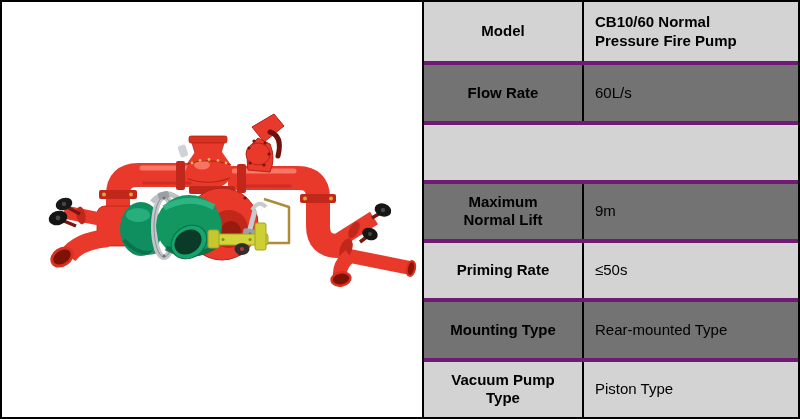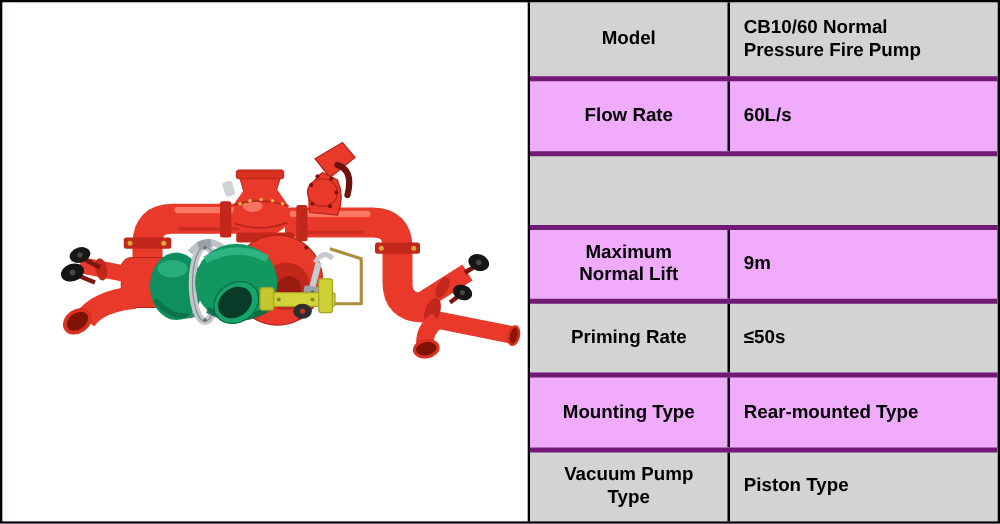--- a/index.html
+++ b/index.html
@@ -1,38 +1,38 @@
 <!DOCTYPE html>
 <html><head>
 <meta charset="utf-8">
 <style>
   html,body{margin:0;padding:0;background:#ffffff;}
   .frame{
     width:800px;height:419px;box-sizing:border-box;
-    border:2px solid #000;display:flex;background:#f0abfc;
+    border:2px solid #000;display:flex;background:#737373;
     font-family:"Liberation Sans", sans-serif;color:#000;
   }
   .image-panel{flex:0 0 420px;position:relative;background:#fff;}
   .image-panel svg{position:absolute;left:0;top:0;}
   .spec-table{
     flex:1;border-left:2px solid #000;
     display:grid;grid-template-rows:repeat(7,1fr);
   }
   .spec-row{display:grid;grid-template-columns:160px 1fr;min-height:0;}
   .spec-row + .spec-row{border-top:4px solid #701a75;}
   .spec-row:nth-child(odd){background:#d3d3d3;}
   .label-cell{
     border-right:2px solid #000;
     display:flex;align-items:center;justify-content:center;
     text-align:center;font-weight:bold;font-size:15px;line-height:1.25;
     padding:2px 6px;white-space:pre-line;
   }
   .value-cell{
     display:flex;align-items:center;
-    font-size:15px;font-weight:bold;line-height:1.25;
+    font-size:15px;font-weight:normal;line-height:1.25;
     padding:2px 6px 2px 11px;white-space:pre-line;
   }
   .value-cell.val-regular{font-weight:bold;}
 </style>
 </head>
 <body>
 
 <div class="frame">
 
   <div class="image-panel">

